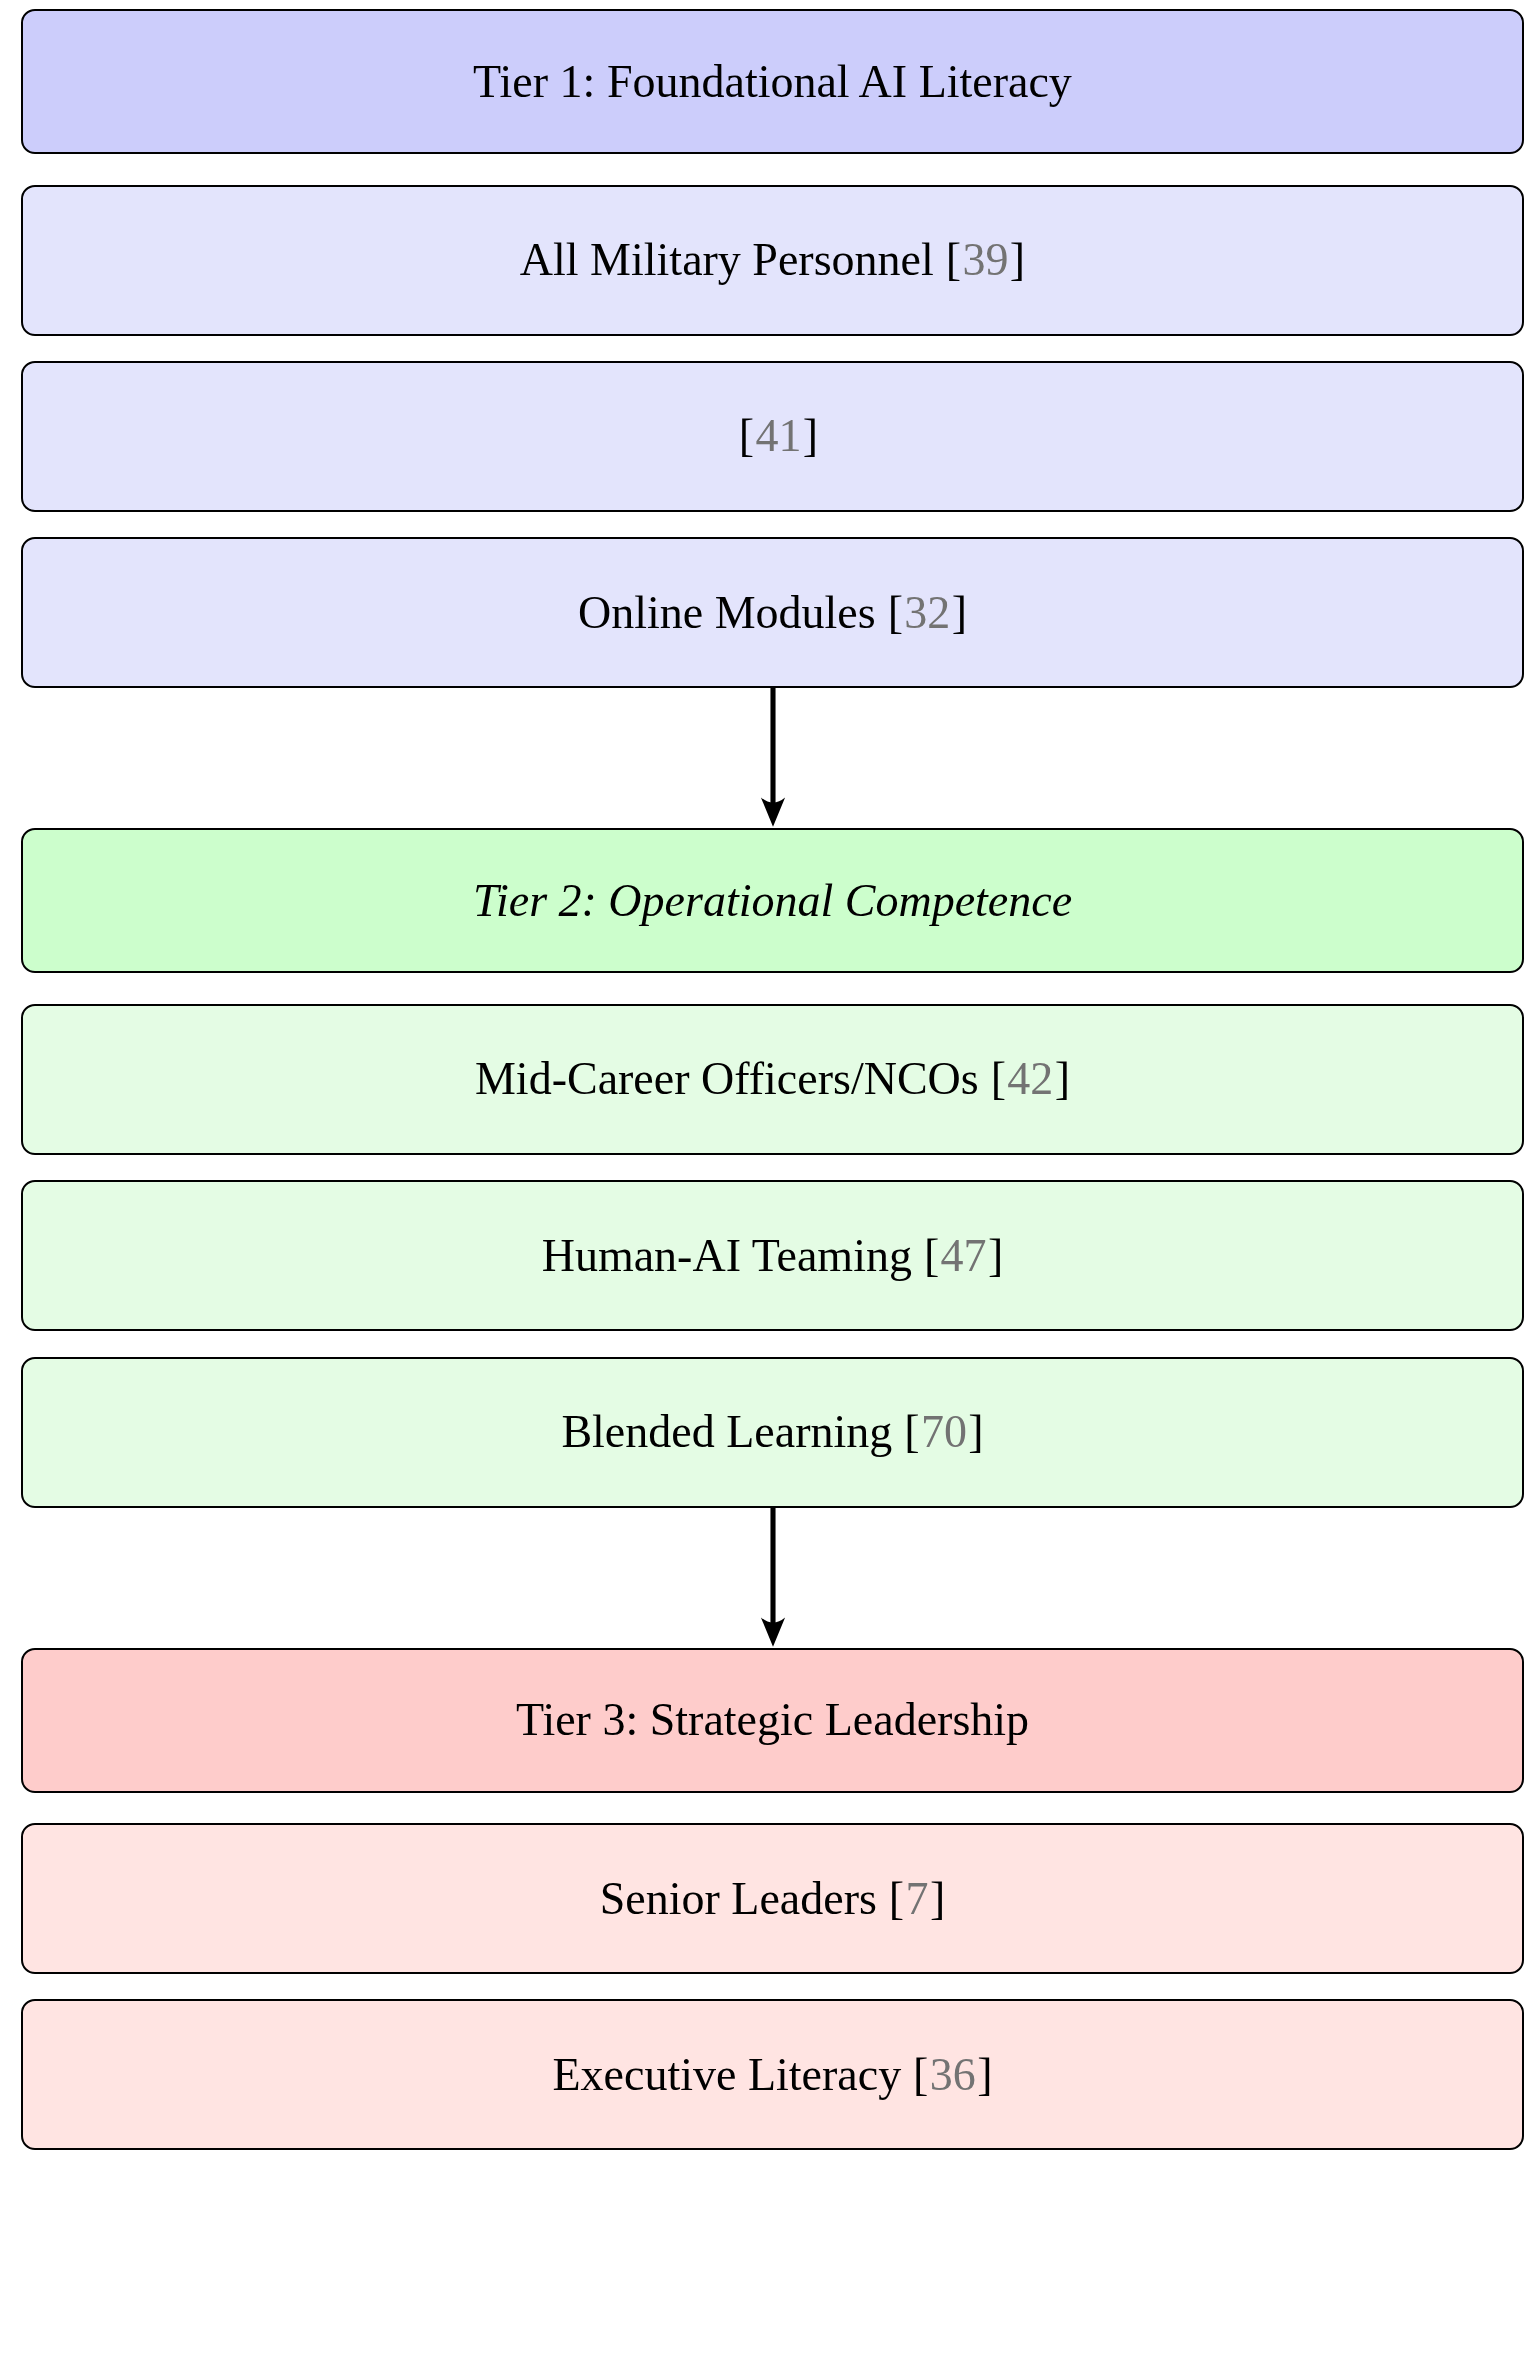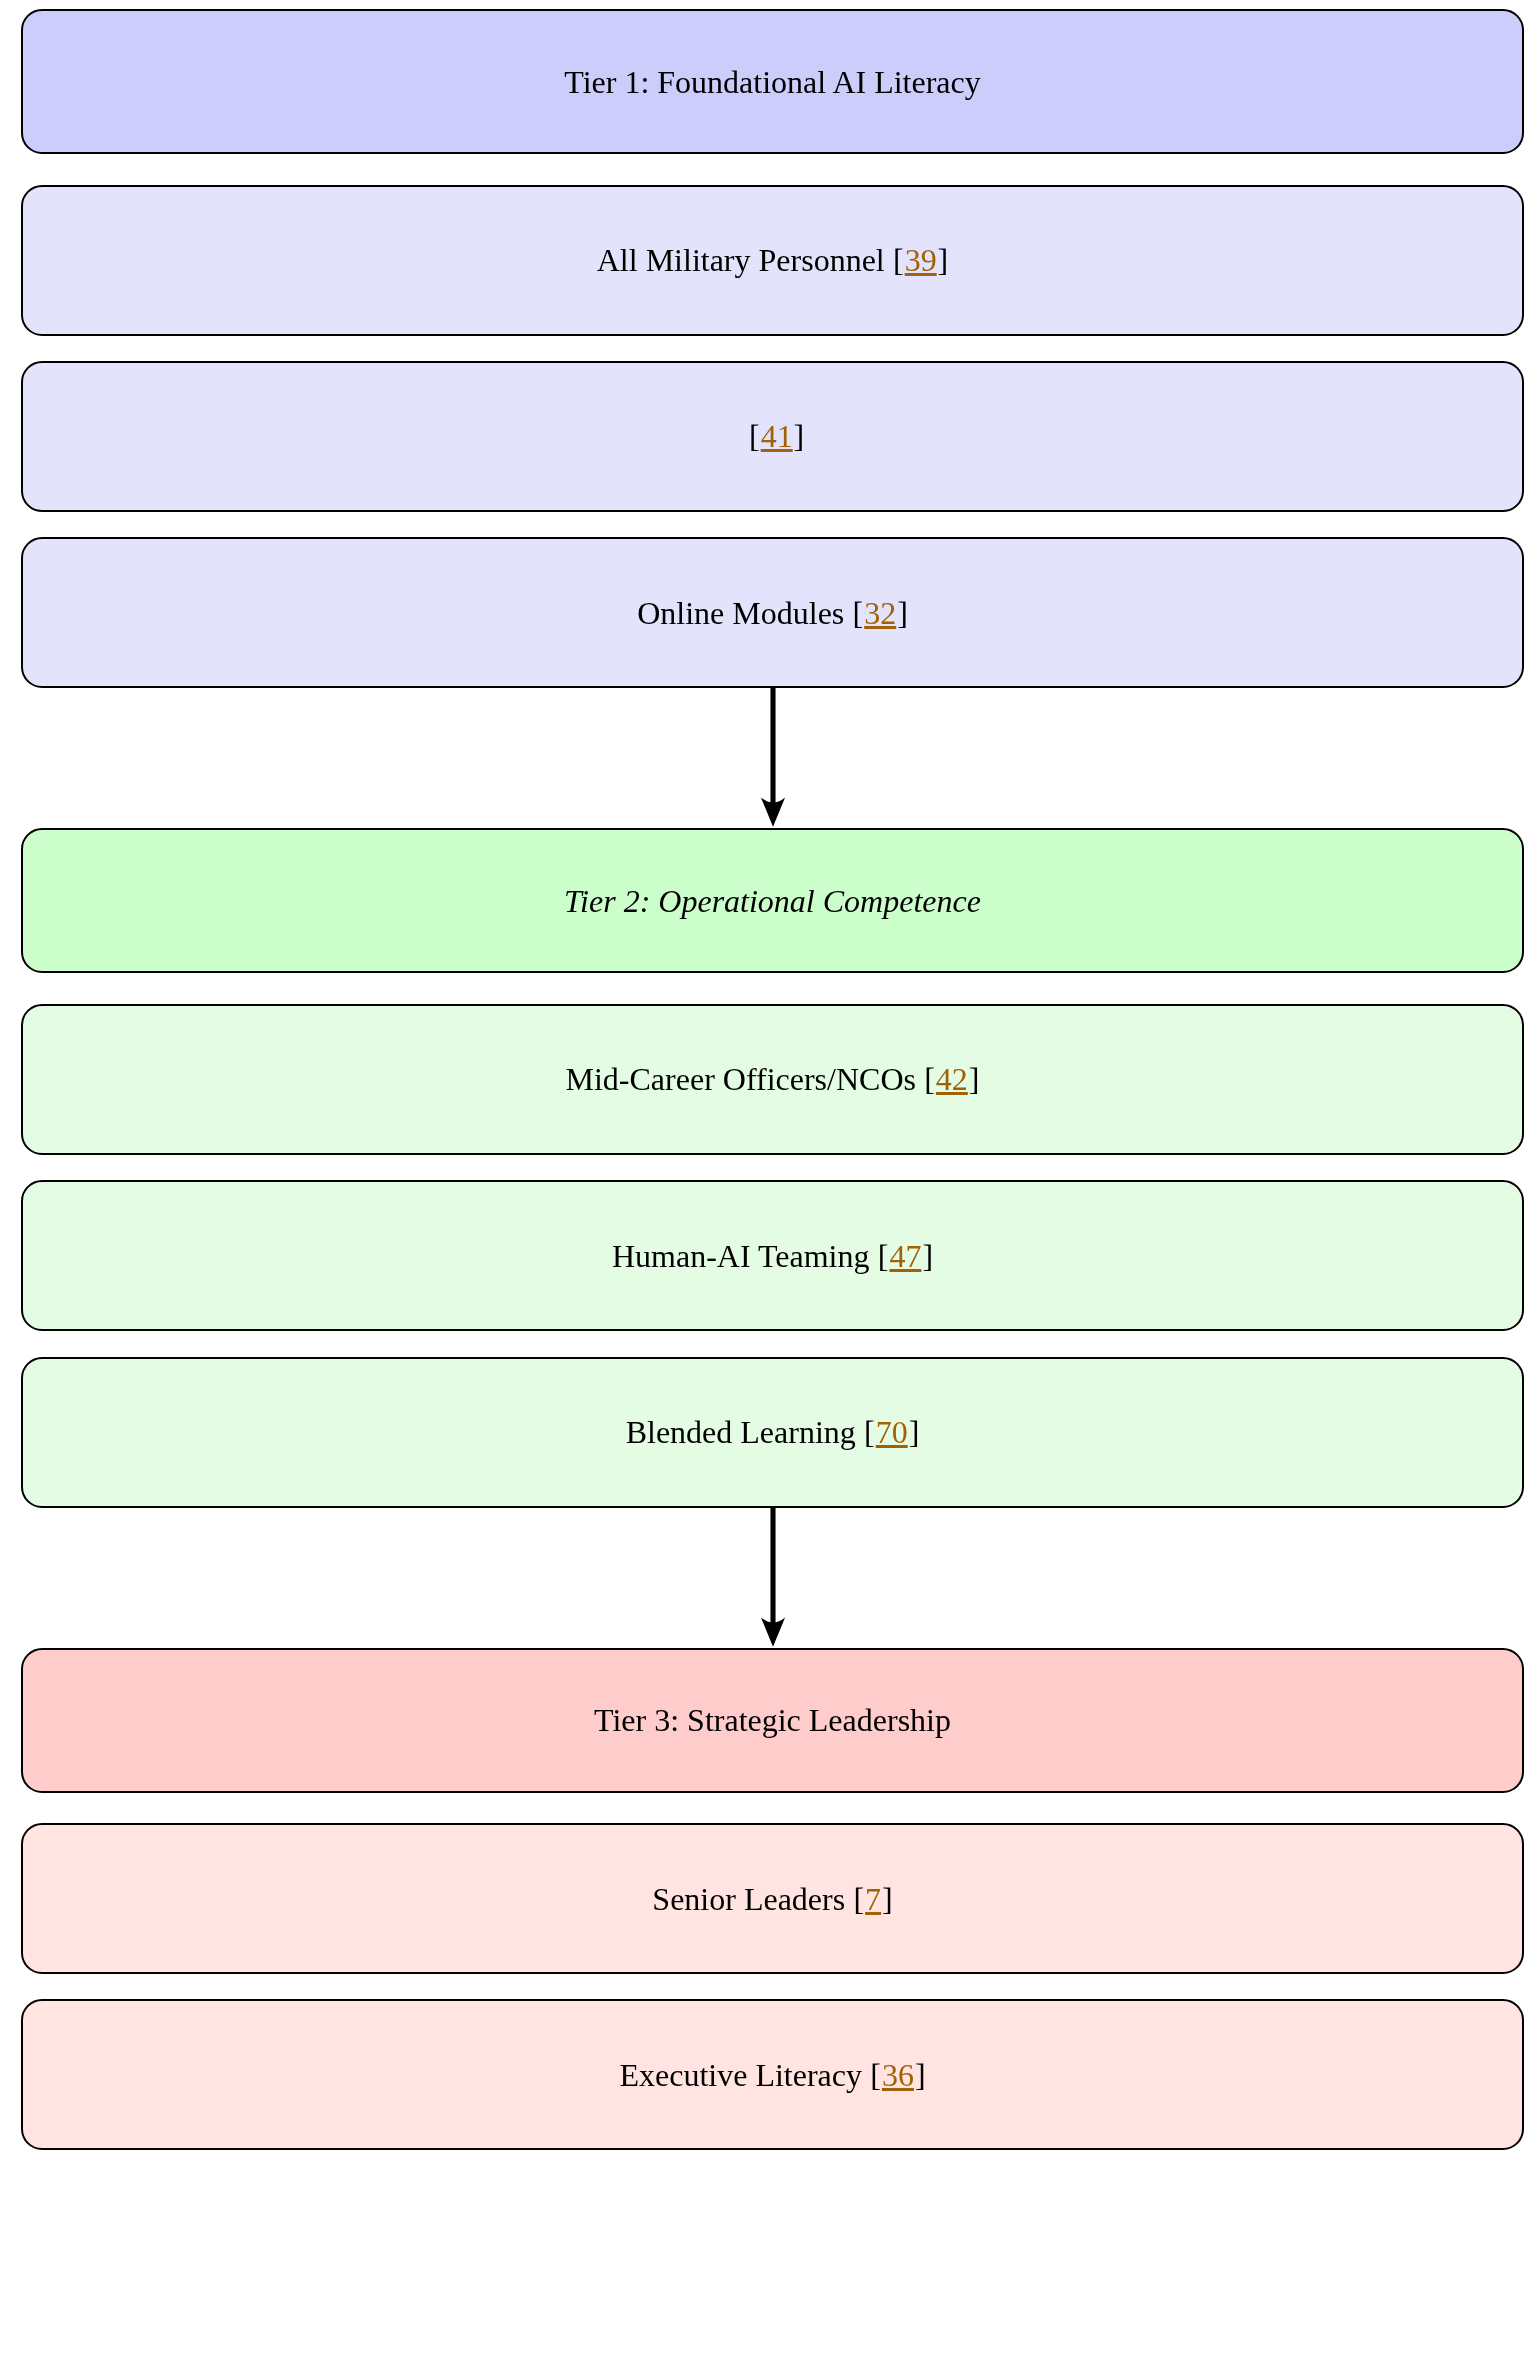--- a/index.html
+++ b/index.html
@@ -12,42 +12,42 @@
     color: #000000;
     padding-top: 9px;
     box-sizing: border-box;
     overflow: hidden;
   }
   .box {
     box-sizing: border-box;
     margin-left: 21px;
     width: 1503px;
     border: 2.5px solid #000000;
-    border-radius: 21px;
+    border-radius: 14px;
     display: flex;
     align-items: center;
     justify-content: center;
     text-align: center;
-    font-size: 32px;
+    font-size: 46px;
     line-height: 1;
     white-space: nowrap;
   }
   .header { height: 145px; margin-bottom: 30.5px; }
   .item   { height: 151px; margin-bottom: 25.4px; }
   .item.last { margin-bottom: 0; }
 
   .tier1-header { background: #cccdfb; }
   .tier1-item   { background: #e3e4fc; }
   .tier2-header { background: #ccfecc; font-style: italic; }
   .tier2-item   { background: #e4fce4; margin-top: 12px; }
   .tier3-header { background: #fecccb; }
   .tier3-item   { background: #ffe4e2; text-align: center; }
 
   .cite { margin-left: 0.26em; }
-  .cite .num { color: #a16207; padding: 0 0.03em; text-decoration: underline; }
+  .cite .num { color: #737373; padding: 0 0.03em; }
   .cite .bk  { color: #000000; }
 
   .arrow-row {
     width: 1503px;
     margin-left: 21px;
     height: 140px;
     display: flex;
     justify-content: center;
     align-items: stretch;
   }

